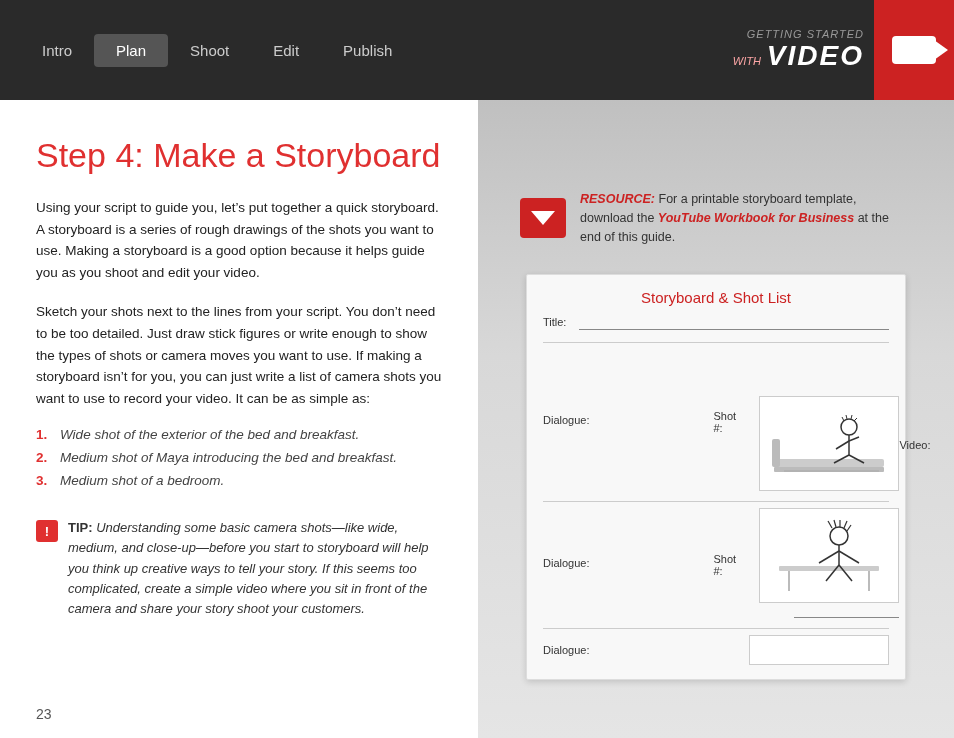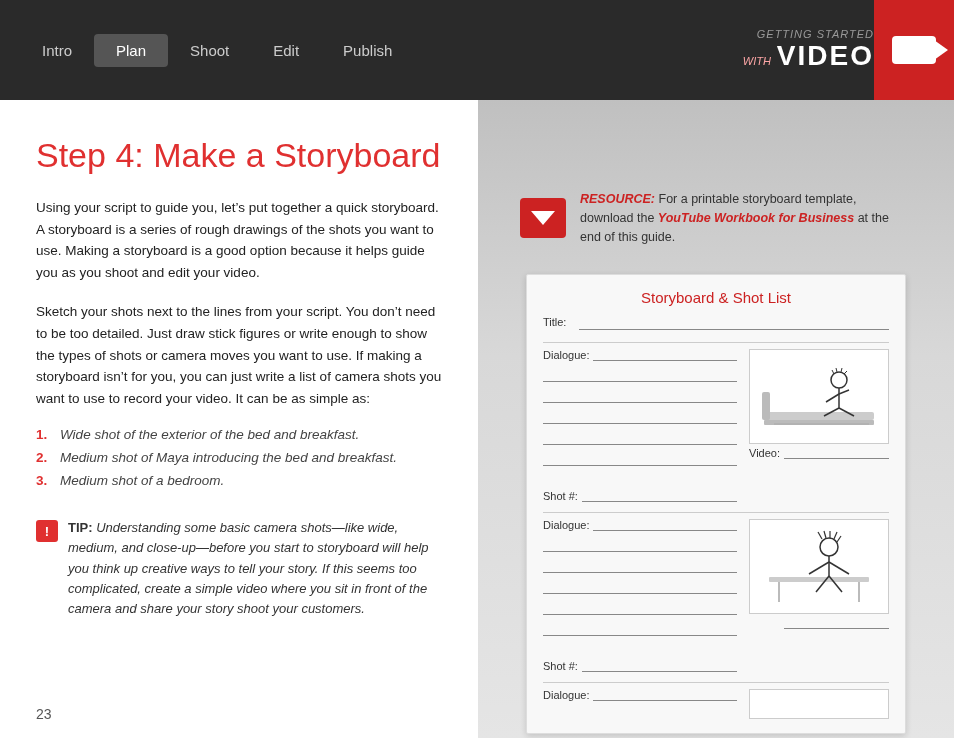--- a/index.html
+++ b/index.html
@@ -40,36 +40,38 @@
     .nav-logo {
       position: absolute;
       right: 0;
       top: 0;
       display: flex;
       align-items: center;
       height: 100px;
     }
     .logo-text-area {
       text-align: right;
+      padding-right: 10px;
     }
     .logo-getting-started {
       color: #999;
       font-size: 11px;
       font-style: italic;
       letter-spacing: 1px;
     }
     .logo-with {
       color: #fca5a5;
       font-size: 11px;
       font-style: italic;
     }
     .logo-video {
       color: #fff;
       font-size: 28px;
       font-weight: bold;
+      font-style: italic;
       letter-spacing: 2px;
     }
     .logo-red-box {
       background: #cc2222;
       width: 80px;
       height: 100px;
       display: flex;
       align-items: center;
       justify-content: center;
     }
@@ -272,21 +274,21 @@
     }
 
     .shot-row {
       display: flex;
       gap: 12px;
       margin-bottom: 10px;
     }
     .shot-left {
       flex: 1;
       display: flex;
-      flex-direction: column;
+      flex-direction: row;
       gap: 20px;
     }
     .dialogue-label-row {
       display: flex;
       align-items: center;
       gap: 4px;
     }
     .dline {
       border-bottom: 1px solid #888;
       height: 12px;
@@ -422,21 +424,21 @@
           <div class="dline" style="margin-left:0"></div>
           <div class="dline"></div>
           <div class="dline"></div>
           <div class="dline"></div>
           <div class="dline"></div>
           <div class="shot-num-row">
             <span class="field-label">Shot #:</span>
             <div class="dline"></div>
           </div>
         </div>
-        <div style="display:flex;flex-direction:column;">
+        <div style="display:flex;margin-top:47px;">
           <div class="shot-image">
 
             <svg class="stick-figure-1" viewBox="0 0 130 90">
 
               <rect x="10" y="60" width="110" height="8" fill="#ccc" rx="2"></rect>
               <rect x="10" y="68" width="110" height="5" fill="#bbb" rx="1"></rect>
 
               <rect x="8" y="40" width="8" height="28" fill="#bbb" rx="2"></rect>
 
               <circle cx="85" cy="28" r="8" fill="none" stroke="#333" stroke-width="1.5"></circle>

